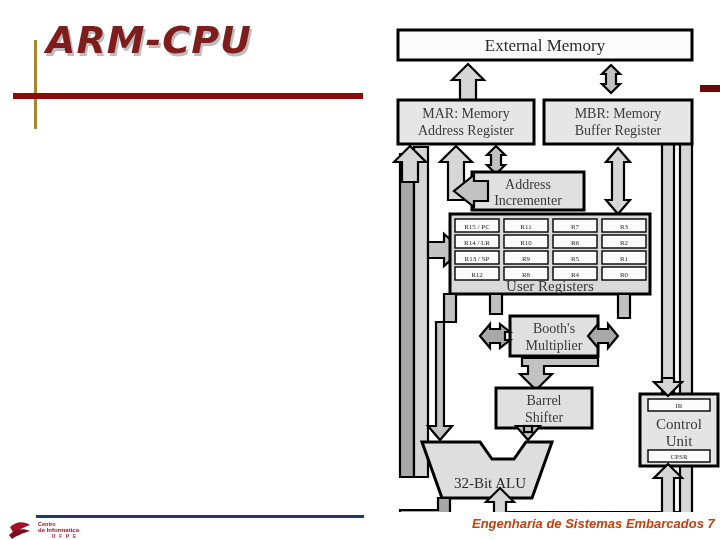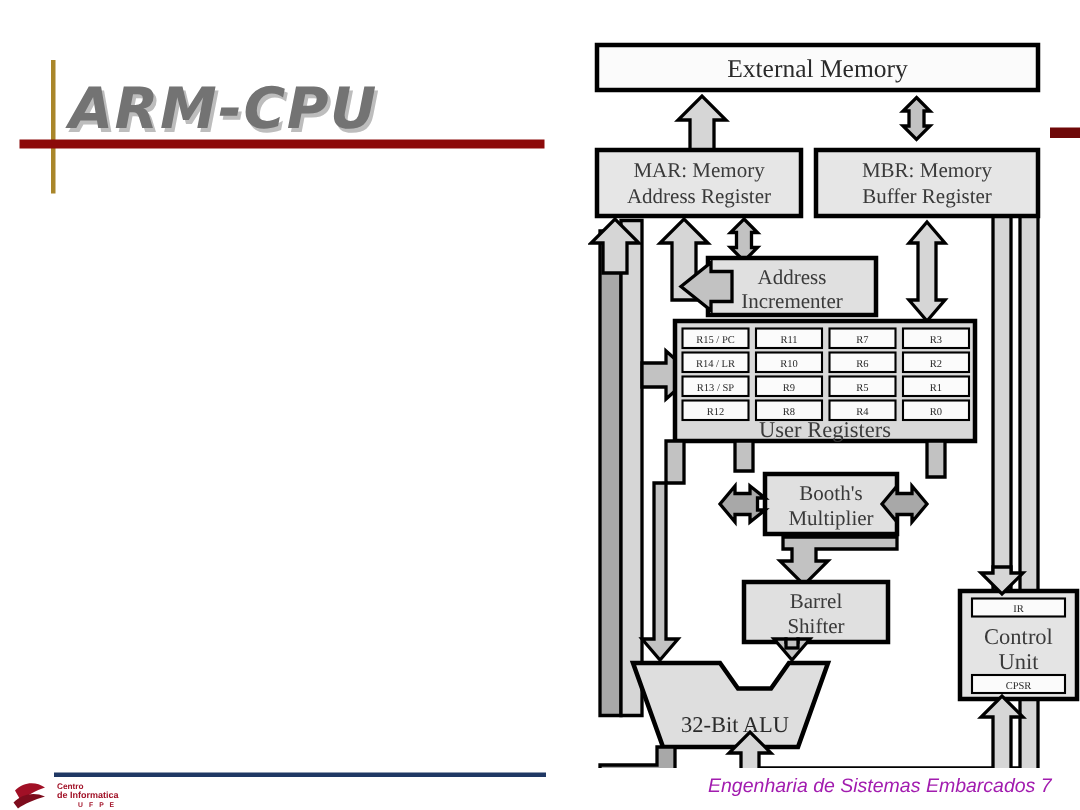--- a/index.html
+++ b/index.html
@@ -9,24 +9,23 @@
     font-family:"Liberation Sans",sans-serif;position:relative;
   }
   .slide{position:absolute;left:0;top:0;width:720px;height:540px;background:#fff;}
 
   
   #slide-title{
     position:absolute;left:46px;top:18px;
     font-family:"DejaVu Sans",sans-serif;
     font-size:38px;font-weight:bold;font-style:italic;
     letter-spacing:1px;
-    color:#737373;
+    color:#7f1d1d;
     text-shadow:2px 3px 0 #bdbdbd;
     white-space:nowrap;
-    margin-top:32px;
   }
   #title-rule{
     position:absolute;left:13px;top:93px;width:350px;height:6px;
     background:#8c0a0a;
   }
   #title-rule-right{
     position:absolute;left:700px;top:85px;width:20px;height:7px;
     background:#6e0808;
   }
   #title-vline{
@@ -35,22 +34,22 @@
   }
 
   
   #footer-rule{
     position:absolute;left:36px;top:515px;width:328px;height:3px;
     background:#1f3864;
   }
   #footer-note{
     position:absolute;left:472px;top:516px;
     font-family:"Liberation Sans",sans-serif;
-    font-size:13px;font-style:italic;font-weight:normal;
-    color:#a21caf;white-space:nowrap;
+    font-size:13px;font-style:italic;font-weight:bold;
+    color:#c2410c;white-space:nowrap;
   }
   #footer-logo{position:absolute;left:8px;top:518px;width:80px;height:22px;}
 
   
   #diagram{position:absolute;left:392px;top:22px;width:340px;height:490px;}
   #diagram svg{display:block;}
 
   .dg-label{
     font-family:"Liberation Serif","DejaVu Serif",serif;
     fill:#3a3a3a;text-anchor:middle;

